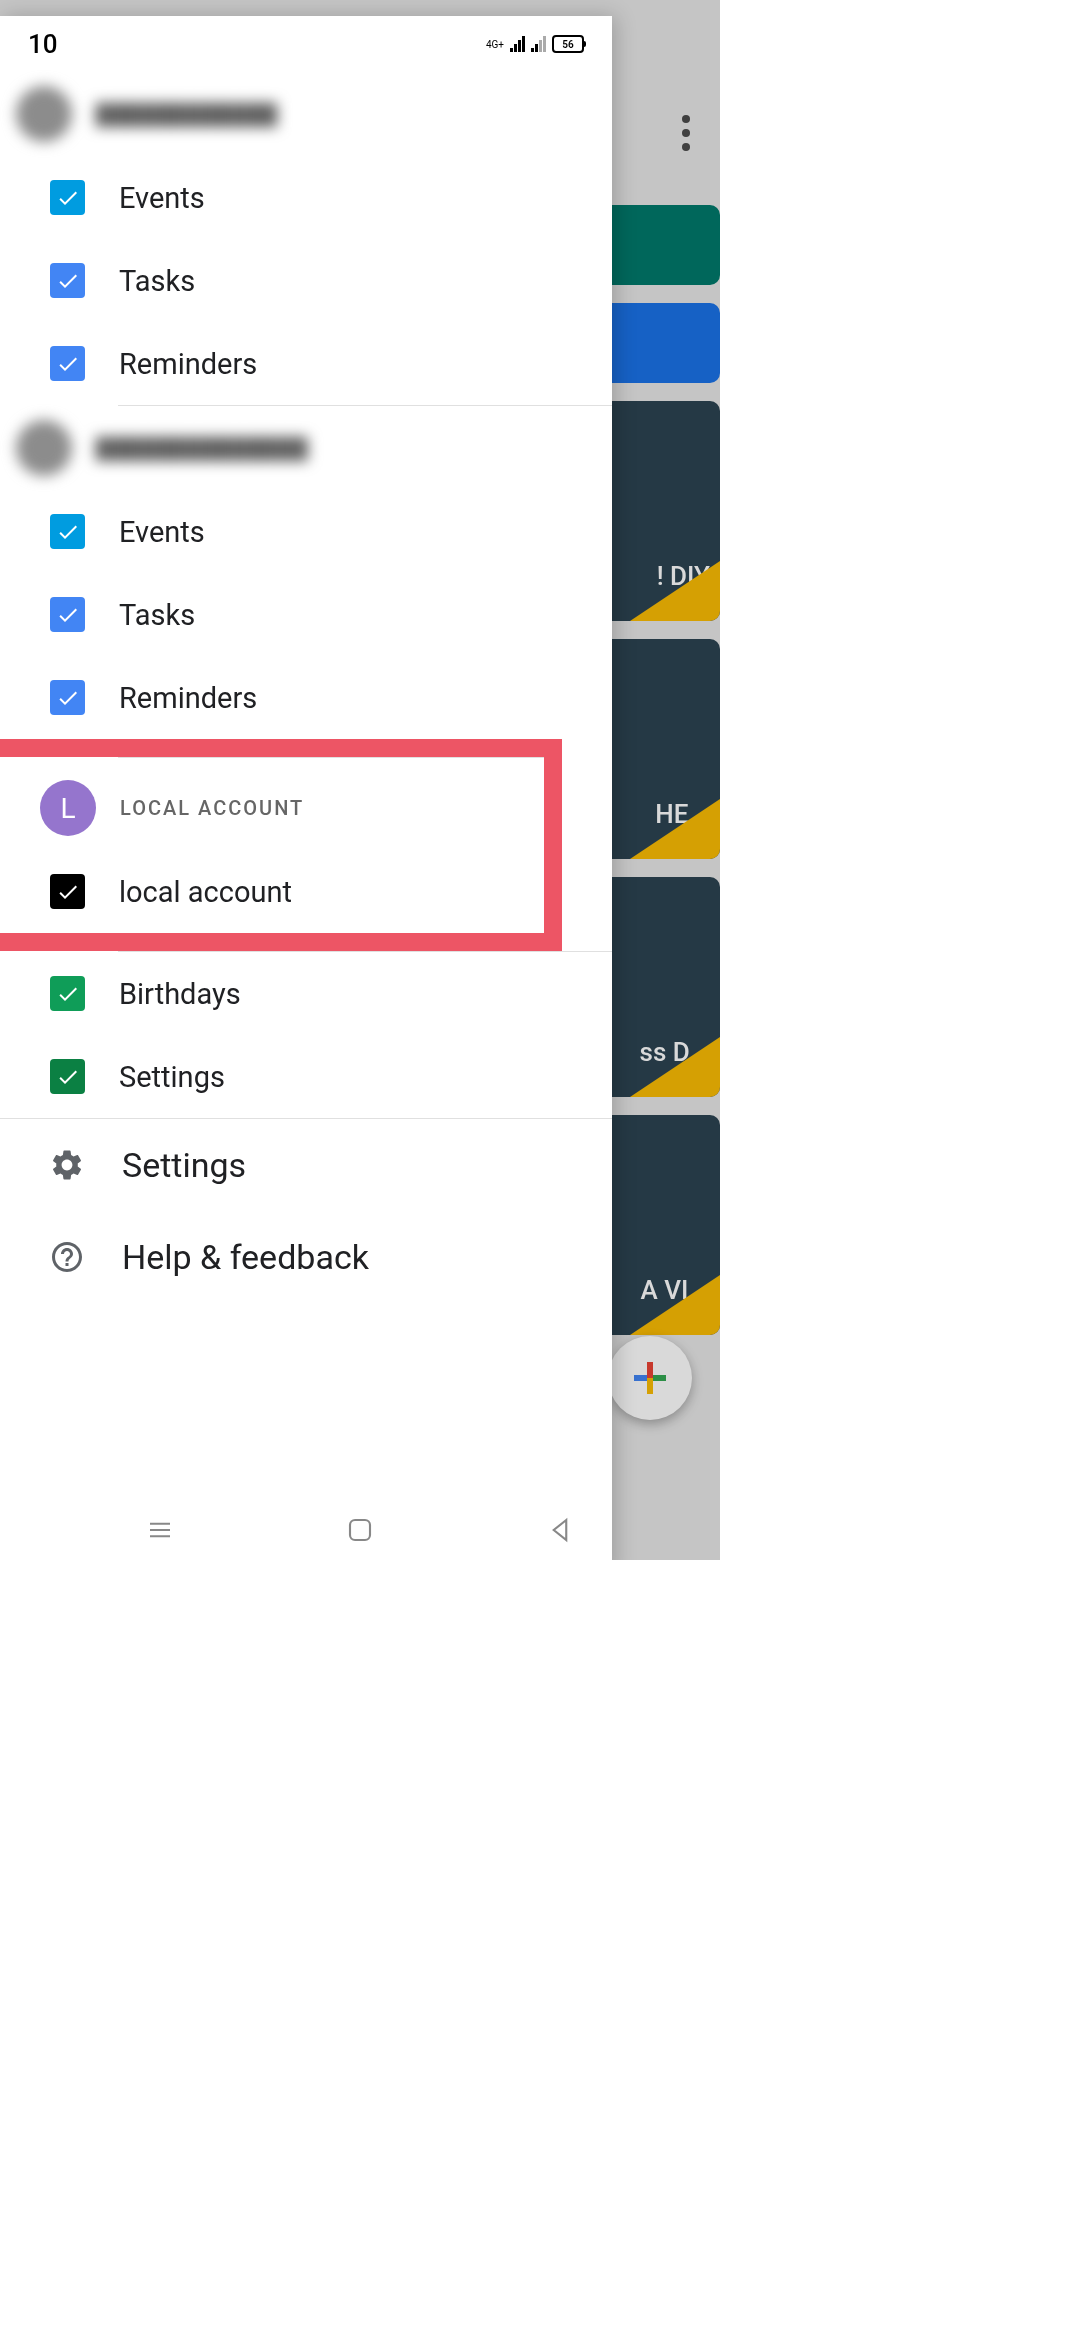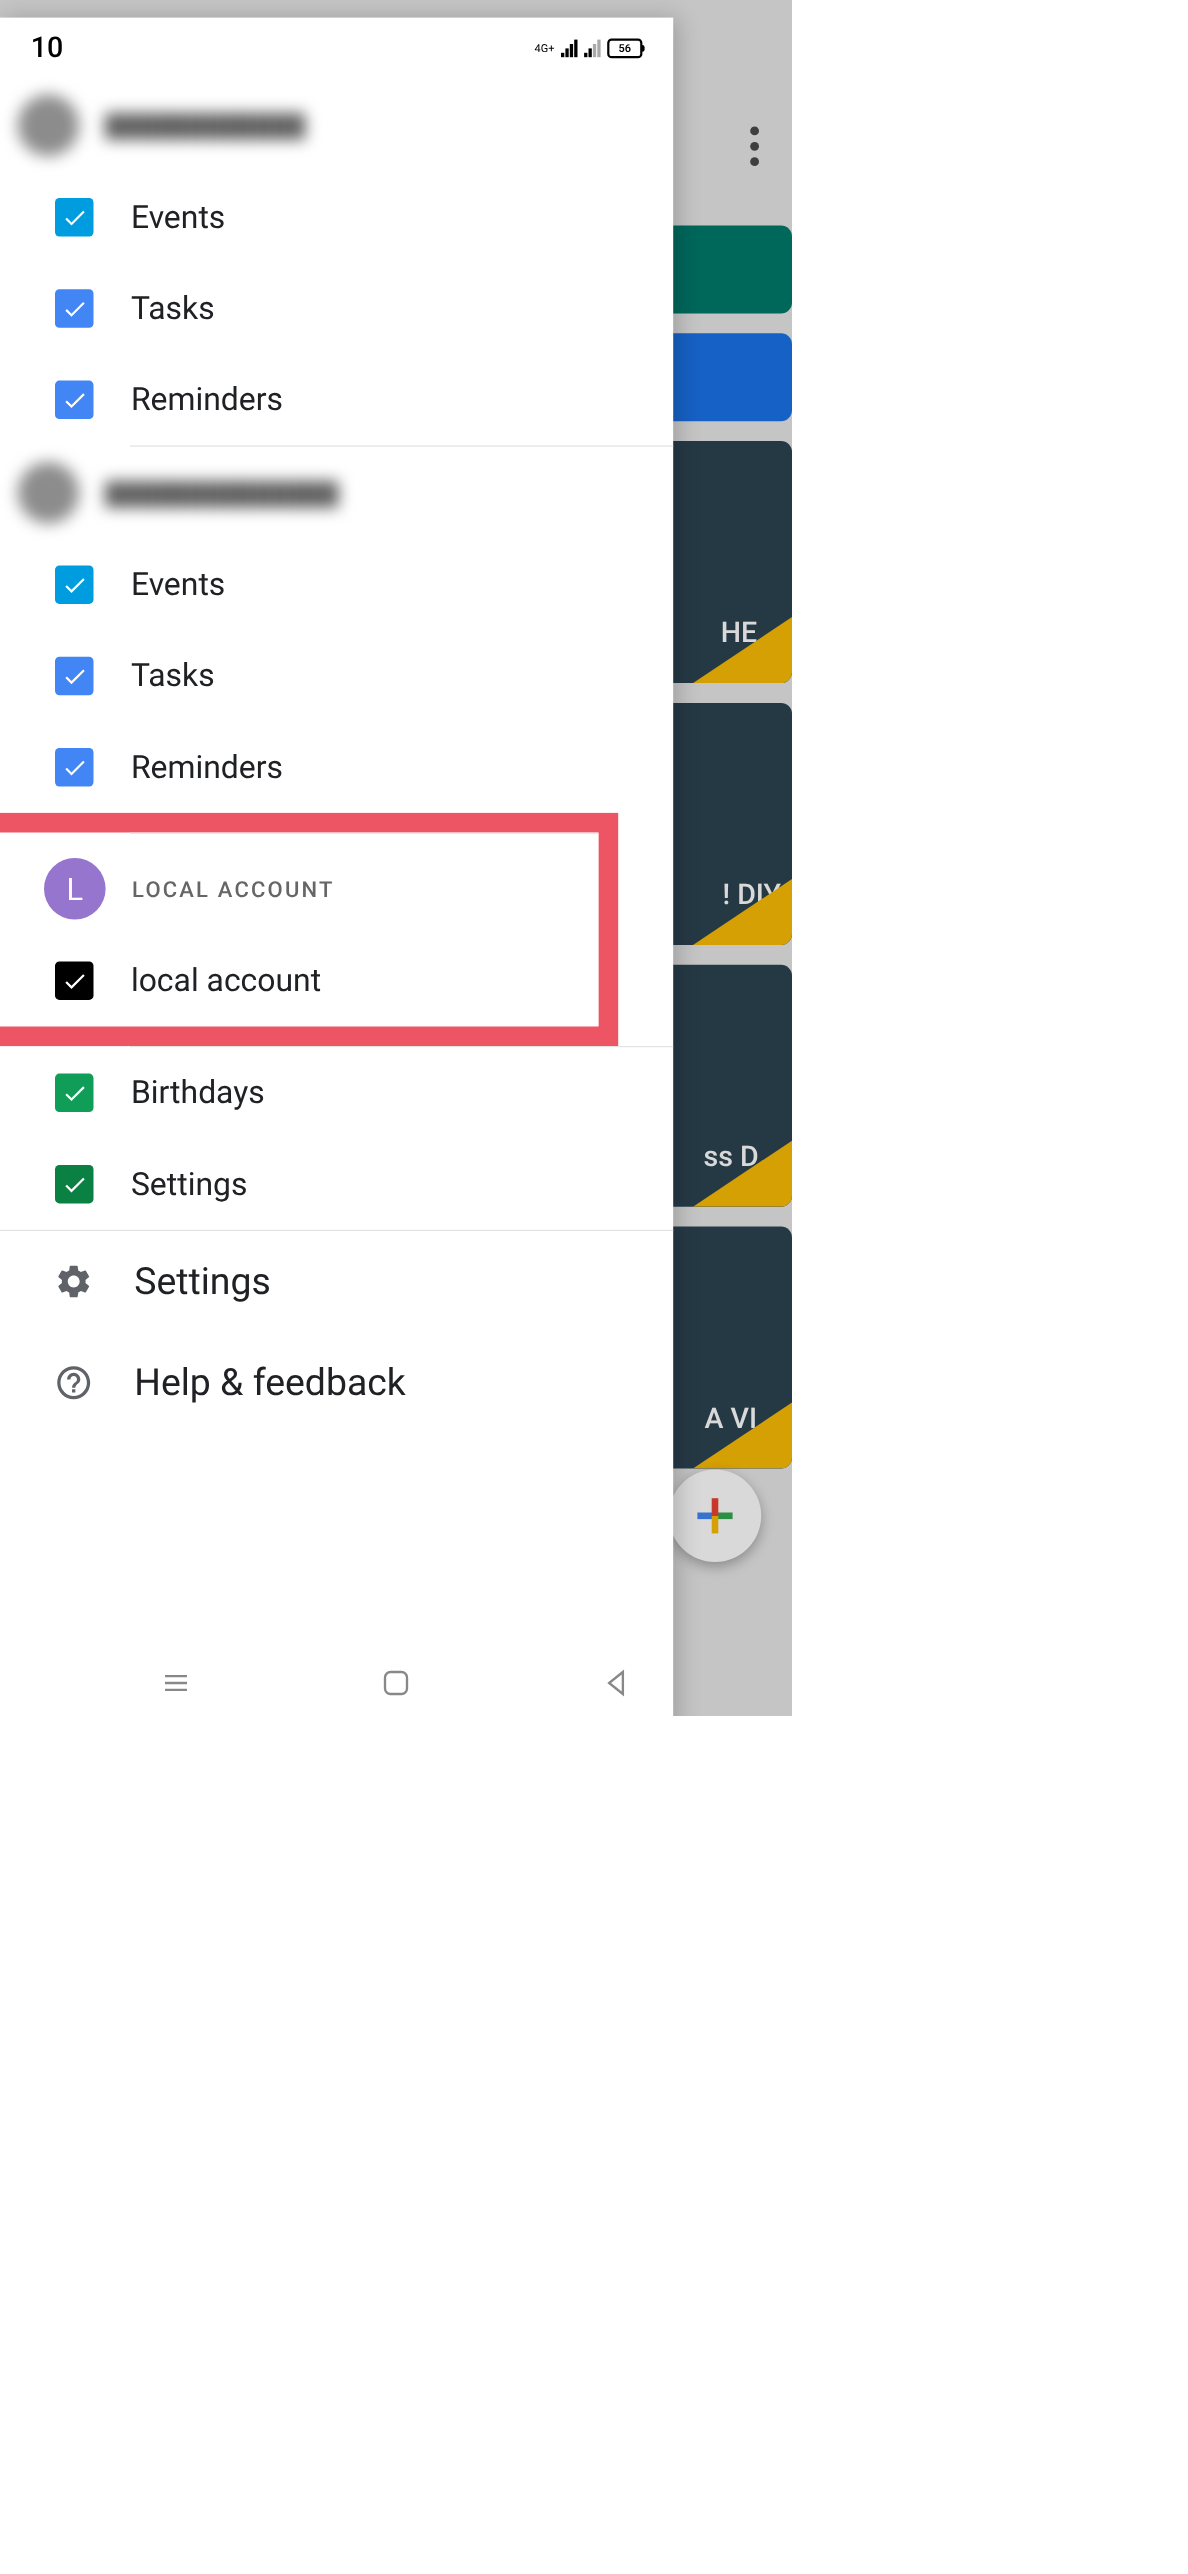--- a/index.html
+++ b/index.html
@@ -375,25 +375,25 @@
   <div class="bg-menu-dots">
     <span></span>
       <span></span>
       <span></span>
   </div>
 
   <div class="bg-cards">
     <div class="bg-card bg-card-teal"></div>
     <div class="bg-card bg-card-blue"></div>
     <div class="bg-card-wide">
+      <span>! DIY</span>
+      <div class="bg-card-triangle"></div>
+    </div>
+    <div class="bg-card-wide">
       <span>HE...</span>
-      <div class="bg-card-triangle"></div>
-    </div>
-    <div class="bg-card-wide">
-      <span>! DIY</span>
       <div class="bg-card-triangle"></div>
     </div>
     <div class="bg-card-wide">
       <span>ss D...</span>
       <div class="bg-card-triangle"></div>
     </div>
     <div class="bg-card-wide">
       <span>A VI...</span>
       <div class="bg-card-triangle"></div>
     </div>

